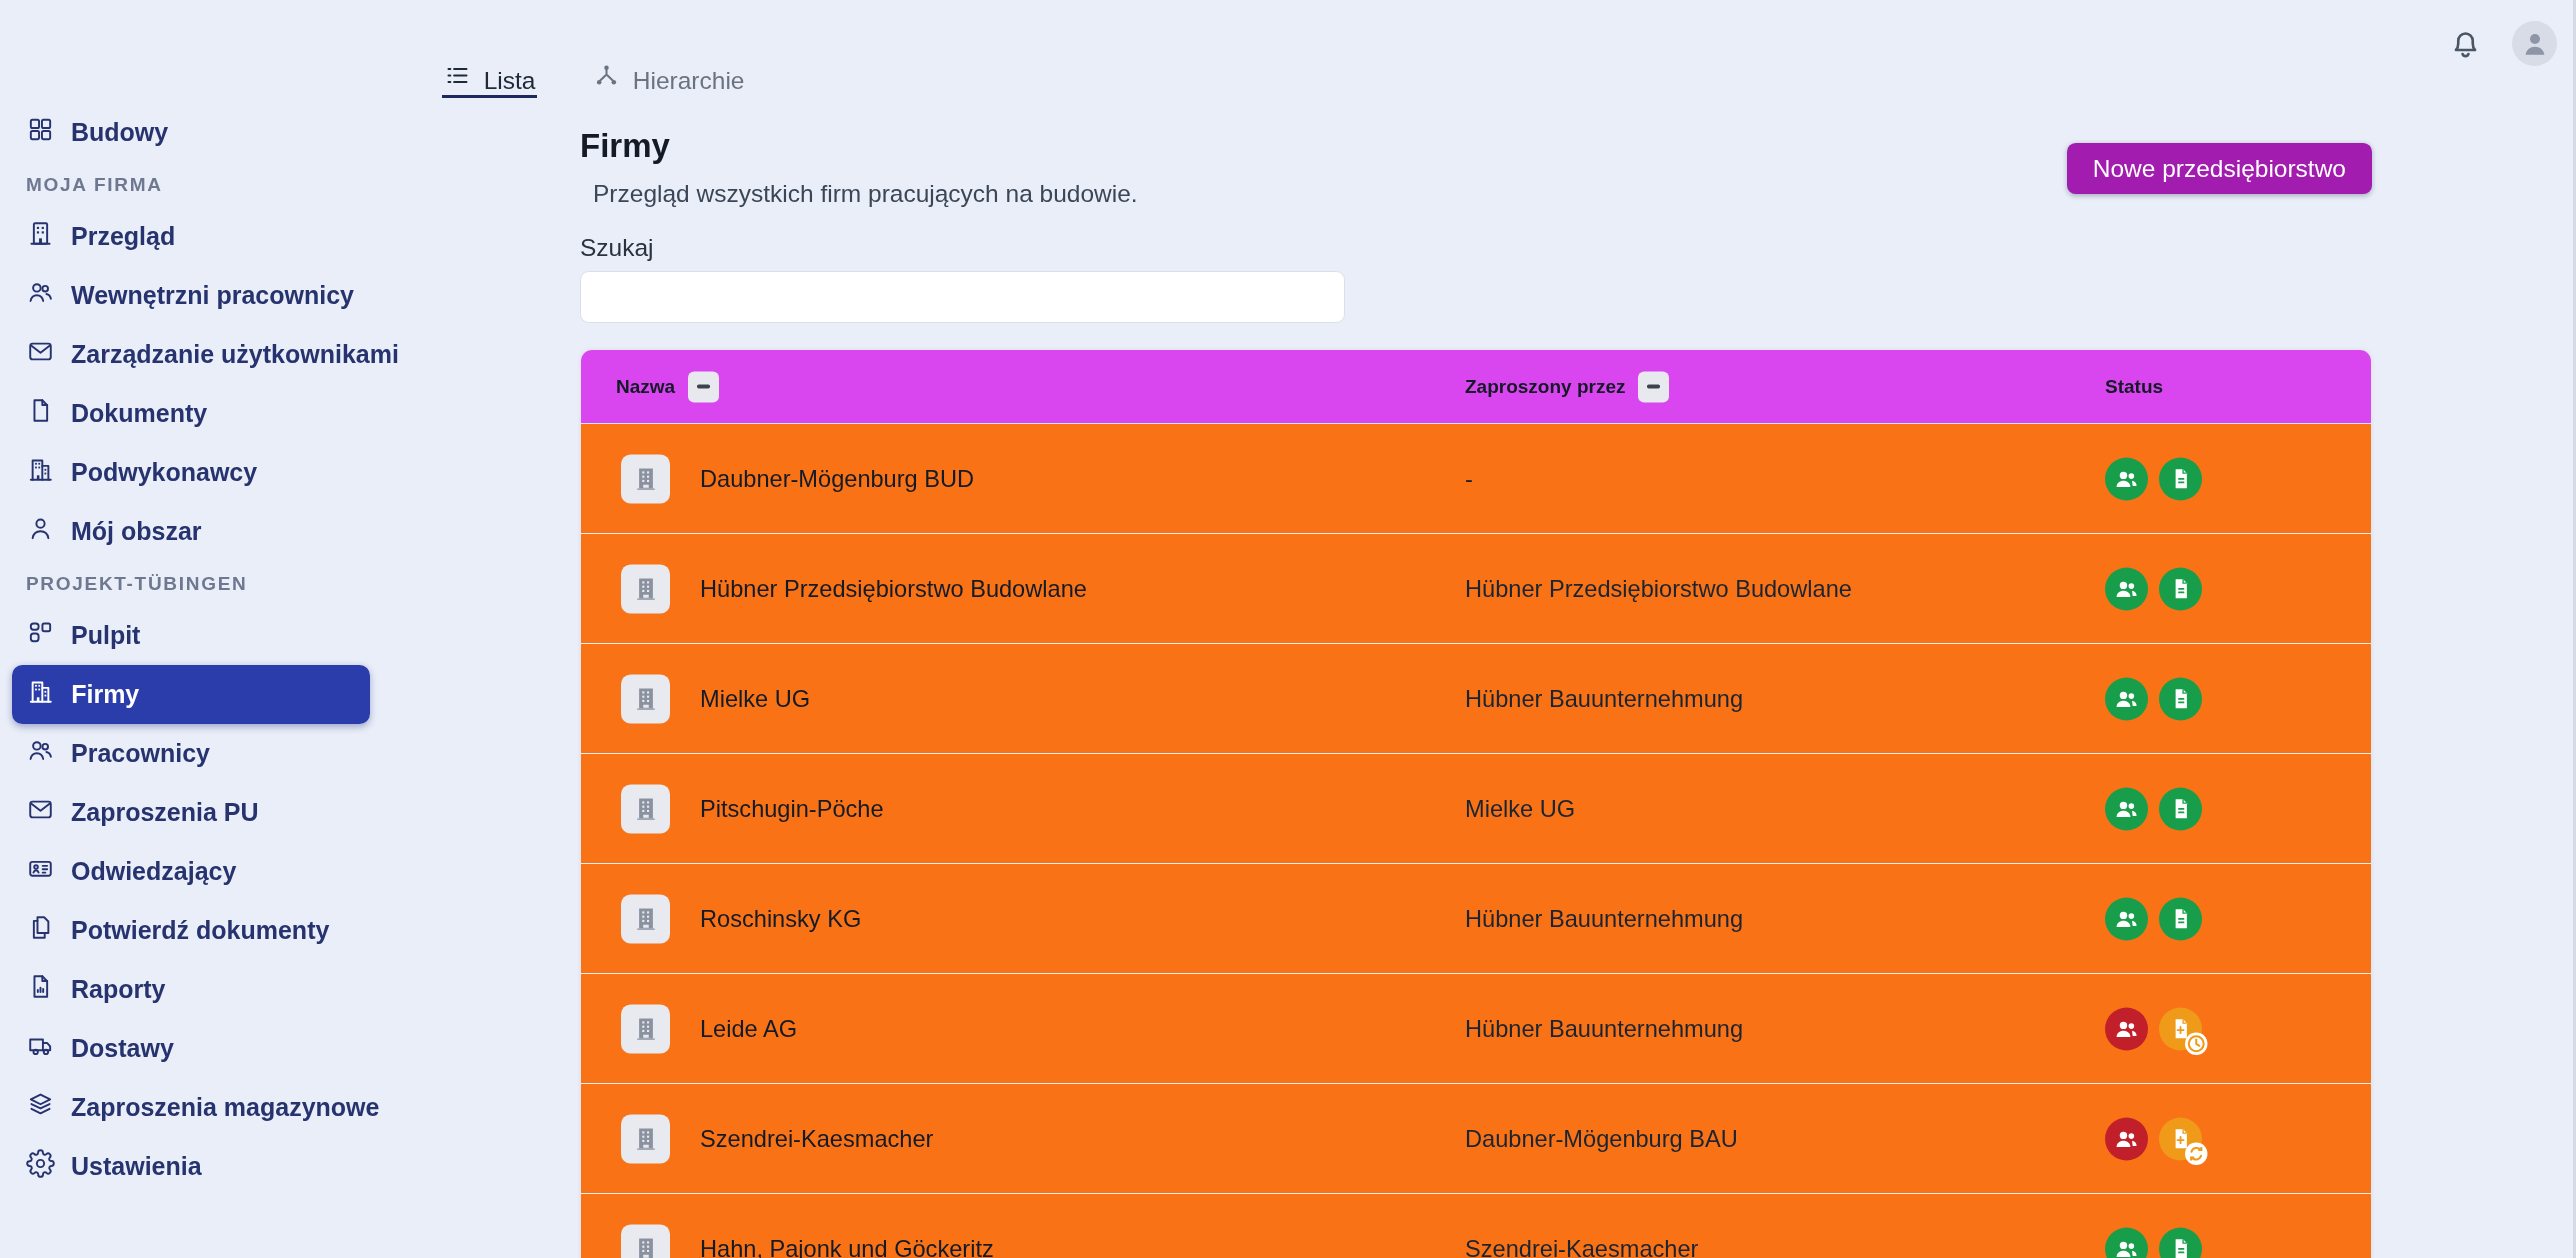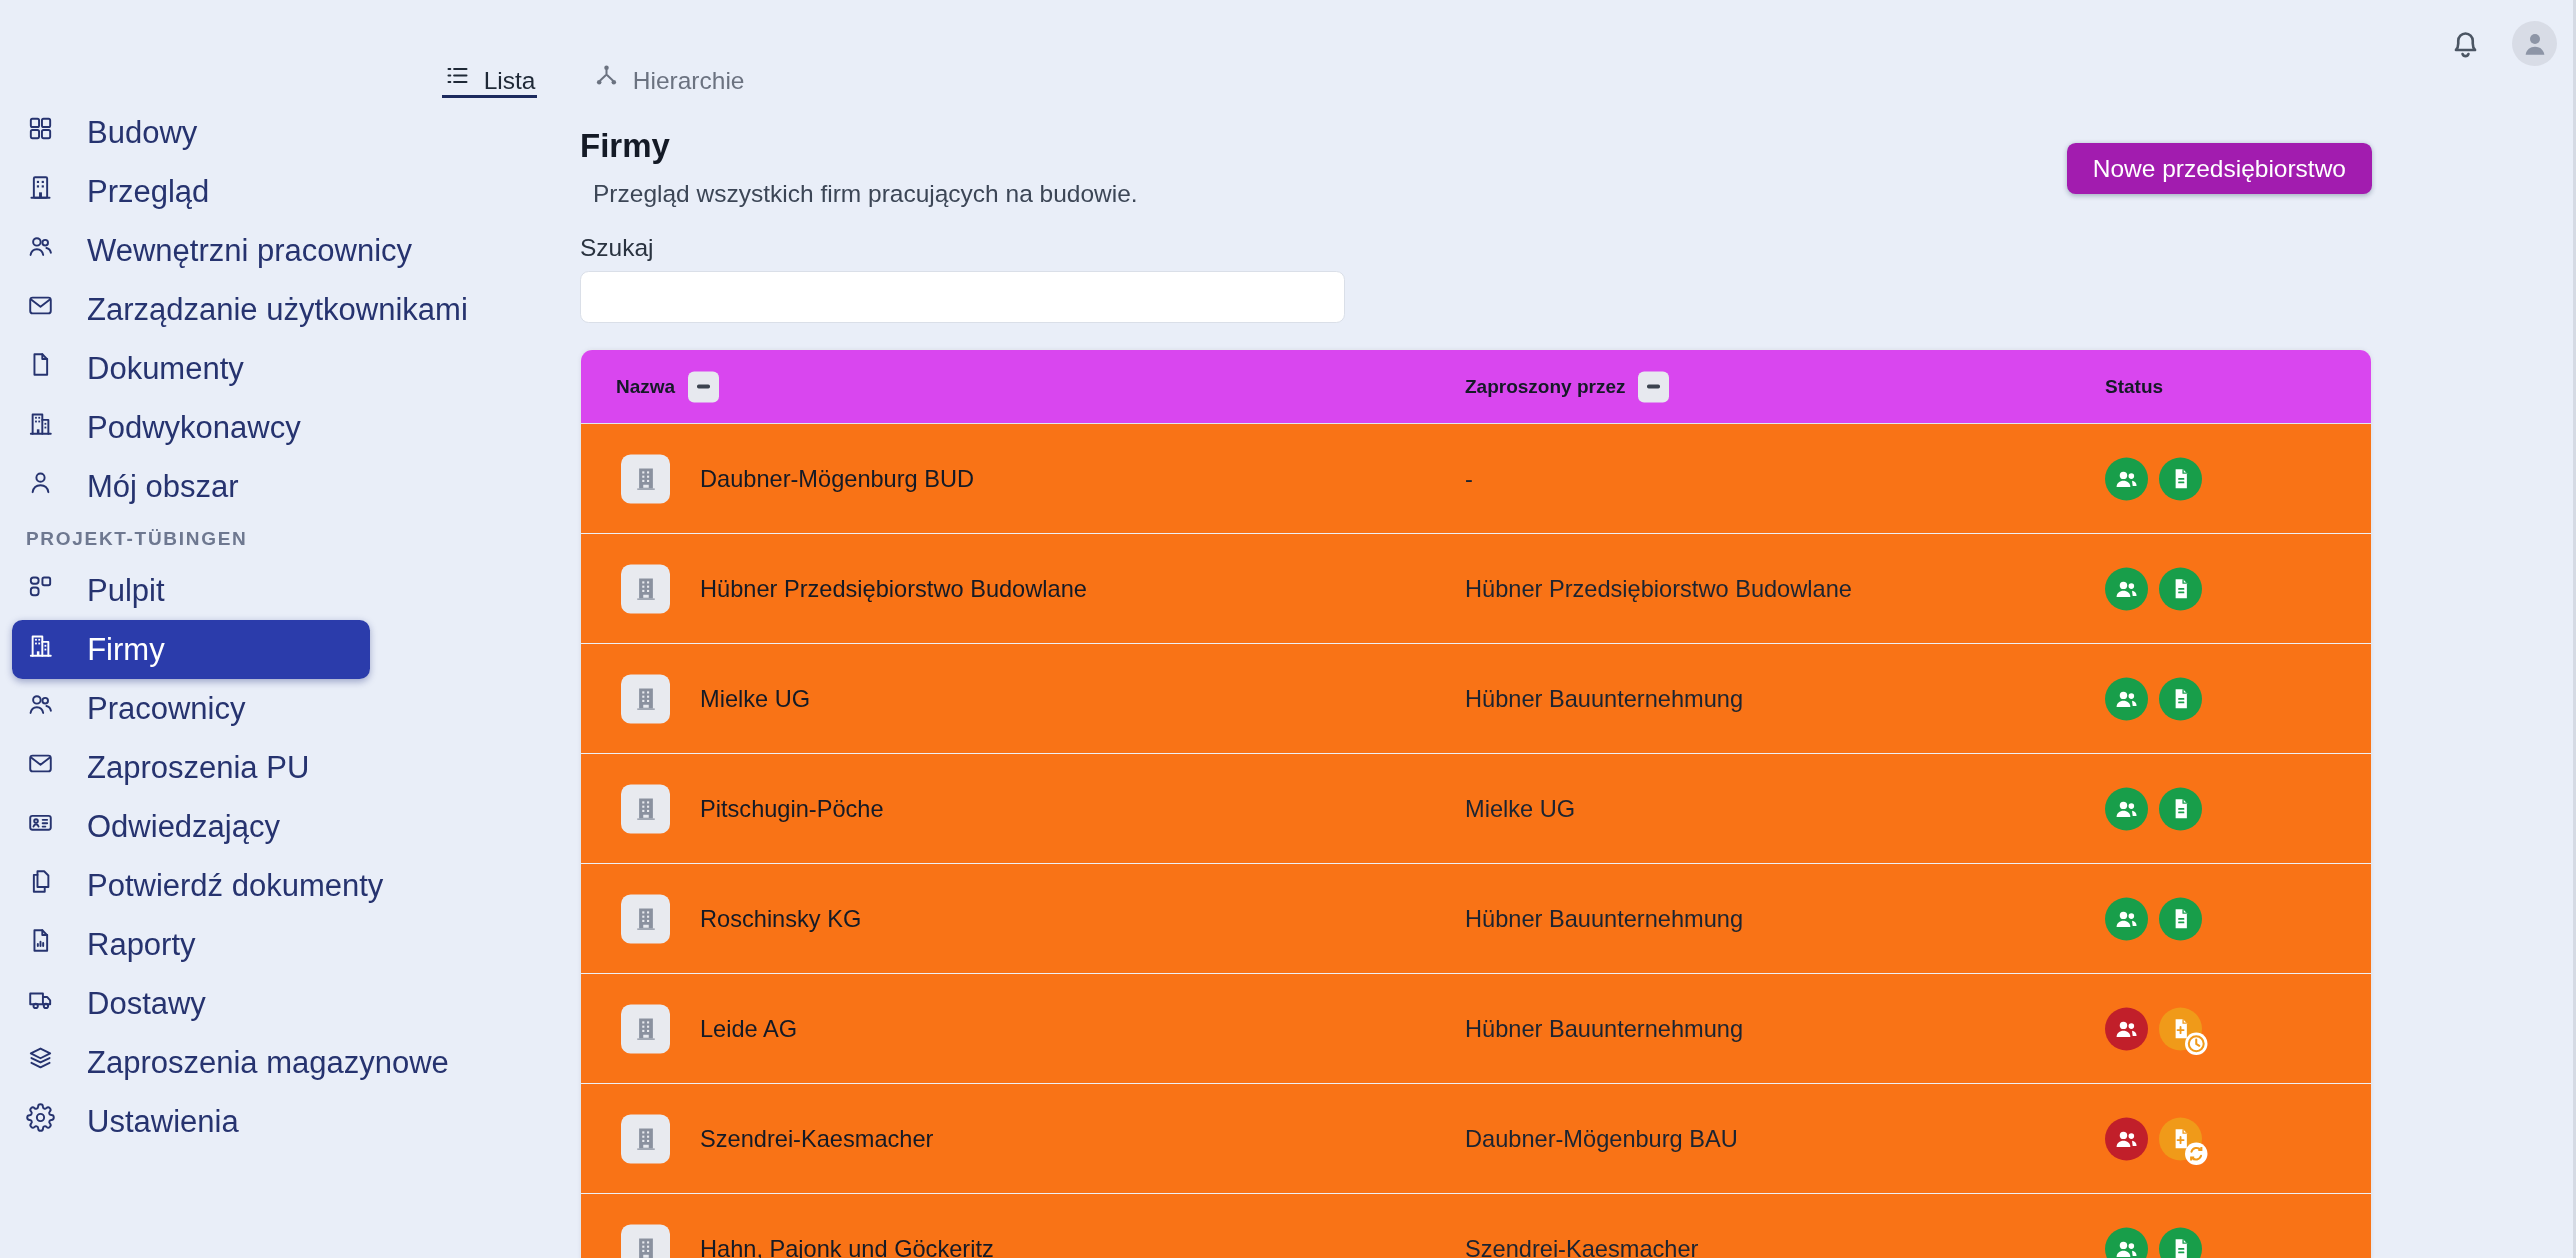--- a/index.html
+++ b/index.html
@@ -17,22 +17,22 @@
   .tab.active{color:#1f2937;border-bottom-color:#1c2a5e}
   .tab svg{width:27px;height:27px;stroke:currentColor;fill:none;stroke-width:1.8;stroke-linecap:round;stroke-linejoin:round}
   .top-actions{position:absolute;right:19px;top:0;height:87px;display:flex;align-items:center;gap:28px}
   .bell{width:37px;height:37px;cursor:pointer}
   .bell svg{width:37px;height:37px;stroke:#4b5563;fill:none;stroke-width:1.7;stroke-linecap:round;stroke-linejoin:round}
   .avatar{width:45px;height:45px;border-radius:50%;background:#d8dce6;display:flex;align-items:center;justify-content:center;cursor:pointer}
   .avatar svg{width:30px;height:30px;fill:#8d95a6}
   .edge-line{position:absolute;right:0;top:0;width:2.6px;height:100%;background:#d5dae4}
   
   .sidebar{position:absolute;top:98px;left:0;width:551px;bottom:0;padding-top:5.2px;box-sizing:border-box}
-  .nav-item{height:59px;display:flex;align-items:center;padding-left:26px;gap:32px;
-            font-size:31px;font-weight:400;color:#26336f;width:358px;box-sizing:border-box;border-radius:10.5px;cursor:pointer;white-space:nowrap}
+  .nav-item{height:59px;display:flex;align-items:center;padding-left:26px;gap:16px;
+            font-size:25px;font-weight:700;color:#26336f;width:358px;box-sizing:border-box;border-radius:10.5px;cursor:pointer;white-space:nowrap}
   .nav-item svg{width:29px;height:29px;flex:none;stroke:currentColor;fill:none;stroke-width:1.6;stroke-linecap:round;stroke-linejoin:round}
   .nav-item.active{background:#2b3cab;color:#fff;margin-left:12.2px;padding-left:14px;box-shadow:0 2.6px 7px rgba(27,40,120,.35)}
   .section-title{height:45px;display:flex;align-items:center;padding-left:26px;
                  font-size:19px;font-weight:700;letter-spacing:1.7px;color:#6e7890}
   
   .main{position:absolute;left:580px;top:122px;width:1792px}
   .page-title{position:absolute;left:0;top:5.2px;font-size:33px;font-weight:700;color:#141a26;margin:0}
   .page-subtitle{position:absolute;left:13px;top:58px;font-size:24.5px;color:#3c4656}
   .btn-new{position:absolute;top:21px;right:0;height:51px;padding:0 26px;background:#a21caf;color:#fff;
            font-size:24.5px;font-family:inherit;border:none;border-radius:8.7px;cursor:pointer;box-shadow:0 1.7px 5.2px rgba(10,40,70,.3)}
@@ -112,20 +112,21 @@
       <svg viewBox="0 0 24 24">
           <rect x="4" y="4" width="6.8" height="6.8" rx="1.3"></rect>
           <rect x="13.2" y="4" width="6.8" height="6.8" rx="1.3"></rect>
           <rect x="4" y="13.2" width="6.8" height="6.8" rx="1.3"></rect>
           <rect x="13.2" y="13.2" width="6.8" height="6.8" rx="1.3"></rect>
         </svg>
     </span>
     <span>Budowy</span>
   </div>
 
+  <div class="section-title">MOJA FIRMA</div>
 
   <div class="nav-item">
     <span>
       <svg viewBox="0 0 24 24">
           <rect x="6.5" y="3.5" width="11" height="17" rx="1"></rect>
           <path d="M4.5 20.5h15"></path>
           <g fill="currentColor" stroke="none">
             <rect x="9" y="6.5" width="1.8" height="1.8"></rect>
             <rect x="13" y="6.5" width="1.8" height="1.8"></rect>
             <rect x="9" y="10.2" width="1.8" height="1.8"></rect>

